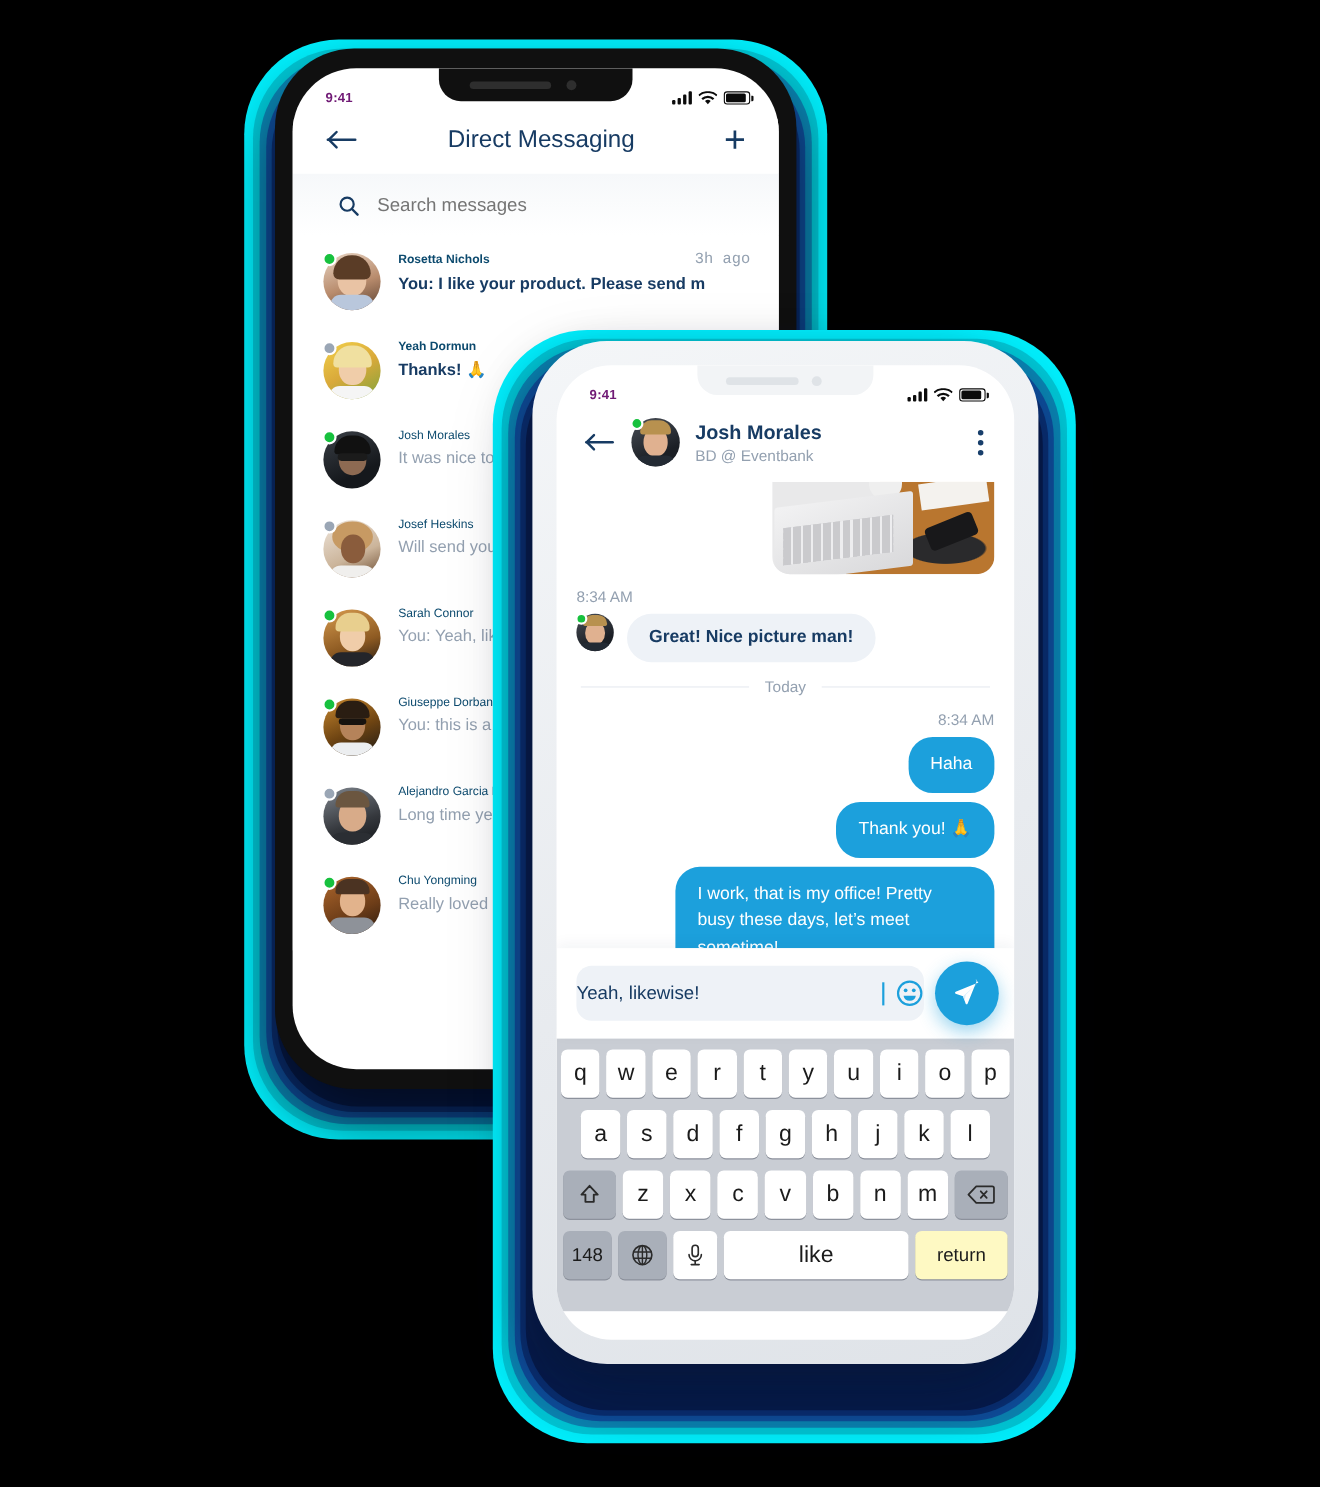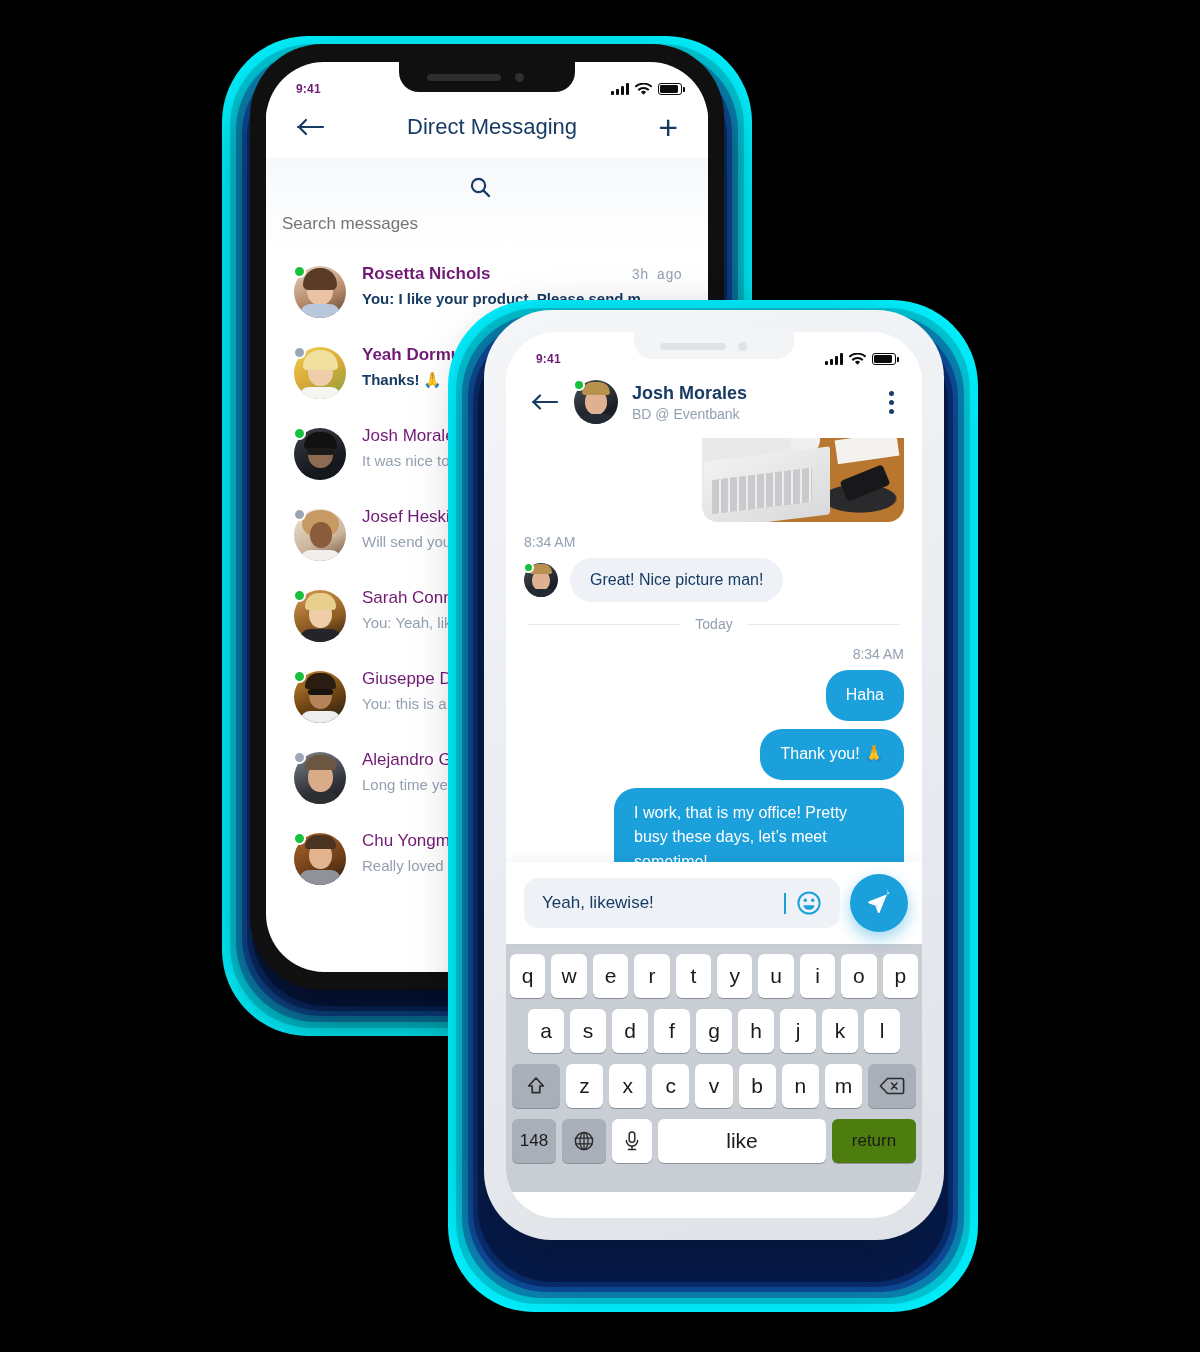--- a/index.html
+++ b/index.html
@@ -86,38 +86,38 @@
   
   .nav1 {
     display:flex; align-items:center; justify-content:space-between;
     padding:6px 30px 18px 30px; background:#fff;
   }
   .nav1-title { font-size:22px; color:#173b63; font-weight:400; }
   .icon-back { width:30px; height:22px; }
   .icon-plus { font-size:34px; color:#173b63; line-height:22px; font-weight:300; }
 
   
-  .searchwrap { background:linear-gradient(#f6f8fa,#ffffff); padding:18px 30px 16px 16px; display:flex; align-items:center; gap:16px;flex-direction:column;}
+  .searchwrap { background:linear-gradient(#f6f8fa,#ffffff); padding:18px 30px 16px 41px; display:flex; align-items:center; gap:16px;}
   .search-input { border:none; outline:none; background:transparent; font-size:17px; color:#8a96a6;
                   font-family:"Liberation Sans", sans-serif; width:100%; }
 
   
   .convlist { padding:2px 0 0 0; background:#fff; }
   .conv {
     display:flex; align-items:flex-start; gap:16px; padding:10px 26px 10px 28px; height:81px;
   }
   .av-wrap { position:relative; flex:0 0 auto; width:52px; height:52px; margin-top:4px;}
   .av { width:52px; height:52px; border-radius:50%; overflow:hidden; position:relative; }
   .dot { position:absolute; left:-1px; top:-1px; width:13px; height:13px; border-radius:50%;
          border:2px solid #fff; z-index:3;}
   .dot.on  { background:#17C13E; }
   .dot.off { background:#9aa6b5; }
   .conv-body { flex:1; min-width:0; padding-top:2px; }
   .conv-row1 { display:flex; justify-content:space-between; align-items:baseline; gap:8px; }
-  .conv-name { font-size:17px; color:#701a75; white-space:nowrap; }
+  .conv-name { font-size:11px; color:#0c4a6e; white-space:nowrap; }
   .conv-name.unread { font-weight:bold; }
   .conv-time { font-size:14px; color:#93a0b0; white-space:nowrap; flex:0 0 auto;font-family:Liberation Mono, monospace;}
   .conv-prev { font-size:15px; color:#93a0b0; margin-top:6px; white-space:nowrap; overflow:hidden;}
   .conv-prev.unread { color:#173b63; font-weight:bold; }
 
   
   .chat-head {
     display:flex; align-items:center; gap:14px; padding:2px 22px 14px 24px; background:#fff;
   }
   .chat-head .av-wrap { width:44px; height:44px; margin-top:0;}
@@ -146,21 +146,21 @@
       background:repeating-linear-gradient(90deg,#c9c9cc 0 7px,#eeeef0 7px 9px),
                  repeating-linear-gradient(0deg,#c9c9cc 0 6px,#eeeef0 6px 8px);
       transform: skewY(-7deg); opacity:.95;}
   .photo .phone { position:absolute; right:16px; top:34px; width:46px; height:22px; background:#18181a;
       border-radius:4px; transform:rotate(-22deg); }
   .photo .mug { position:absolute; left:88px; top:-4px; width:30px; height:20px; background:#efefef; border-radius:0 0 14px 14px;}
   .photo .paper { position:absolute; right:6px; top:-2px; width:62px; height:24px; background:#f4f2ee; transform:rotate(-8deg);}
 
   .time-label { font-size:14px; color:#93a0b0; margin:12px 0 8px 0; }
   .time-label.right { text-align:right; }
-  .row-in { display:flex; align-items:center; gap:12px; }
+  .row-in { display:flex; align-items:flex-start; gap:12px;font-weight:bold; }
   .row-in .av { width:34px; height:34px; }
   .row-in .av-wrap { width:34px; height:34px; margin-top:0; }
   .row-in .dot { width:11px; height:11px; }
   .bubble-in {
     background:#eef2f7; color:#173b63; font-size:16px; padding:13px 20px;
     border-radius:22px; max-width:280px;
   }
   .row-out { display:flex; justify-content:flex-end; margin-bottom:8px;}
   .bubble-out {
     background:#1CA0DC; color:#ffffff; font-size:16px; padding:13px 20px;
@@ -170,21 +170,21 @@
   .divider .ln { flex:1; height:1px; background:#e6eaf0; }
   .divider .tx { font-size:14px; color:#93a0b0; }
 
   
   .inputbar {
     display:flex; align-items:center; gap:0; padding:12px 14px 12px 18px; background:#fff;
     position:relative; z-index:4; box-shadow:0 -4px 12px rgba(20,40,70,.05);
   }
   .infield {
     flex:1; background:#eef2f7; border-radius:14px; height:50px;
-    display:flex; align-items:center; padding:0 18px; gap:10px; position:relative;
+    display:flex; align-items:center; padding:0 0; gap:10px; position:relative;
   }
   .infield .txt { font-size:17px; color:#173b63; font-family:"Liberation Sans",sans-serif;
                   border:none; background:transparent; outline:none; flex:1; }
   .caret { width:2px; height:21px; background:#1CA0DC; margin-left:-6px;}
   .send {
     width:58px; height:58px; border-radius:50%; background:#1CA0DC; margin-left:10px;
     display:flex; align-items:center; justify-content:center; flex:0 0 auto;
     box-shadow:0 6px 16px rgba(28,160,220,.45);
   }
 
@@ -193,21 +193,21 @@
   .kb-row { display:flex; justify-content:center; gap:6px; margin-bottom:11px; }
   .key {
     background:#ffffff; border-radius:6px; height:44px; min-width:34px; flex:1;
     display:flex; align-items:center; justify-content:center;
     font-size:21px; color:#1b1b1b; box-shadow:0 1px 0 rgba(90,96,110,.55);
   }
   .kb-row.r2 { padding:0 18px; }
   .kb-row.r3 { padding:0 2px; }
   .key.wide  { flex:0 0 48px; background:#a9afb9; }
   .key.space { flex:4.2; }
-  .key.ret   { flex:2.1; background:#4d7c0f; font-size:17px; }
+  .key.ret   { flex:2.1; background:#fef9c3; font-size:17px; }
   .key.num   { flex:0 0 44px; background:#a9afb9; font-size:17px; }
   .key.globe { flex:0 0 44px; background:#a9afb9; }
   .key.mic   { flex:0 0 40px; }
   .kb-row.r4 { gap:6px; padding:0 2px; }
 </style>
 </head>
 <body>
 
 <div id="stage">
 

